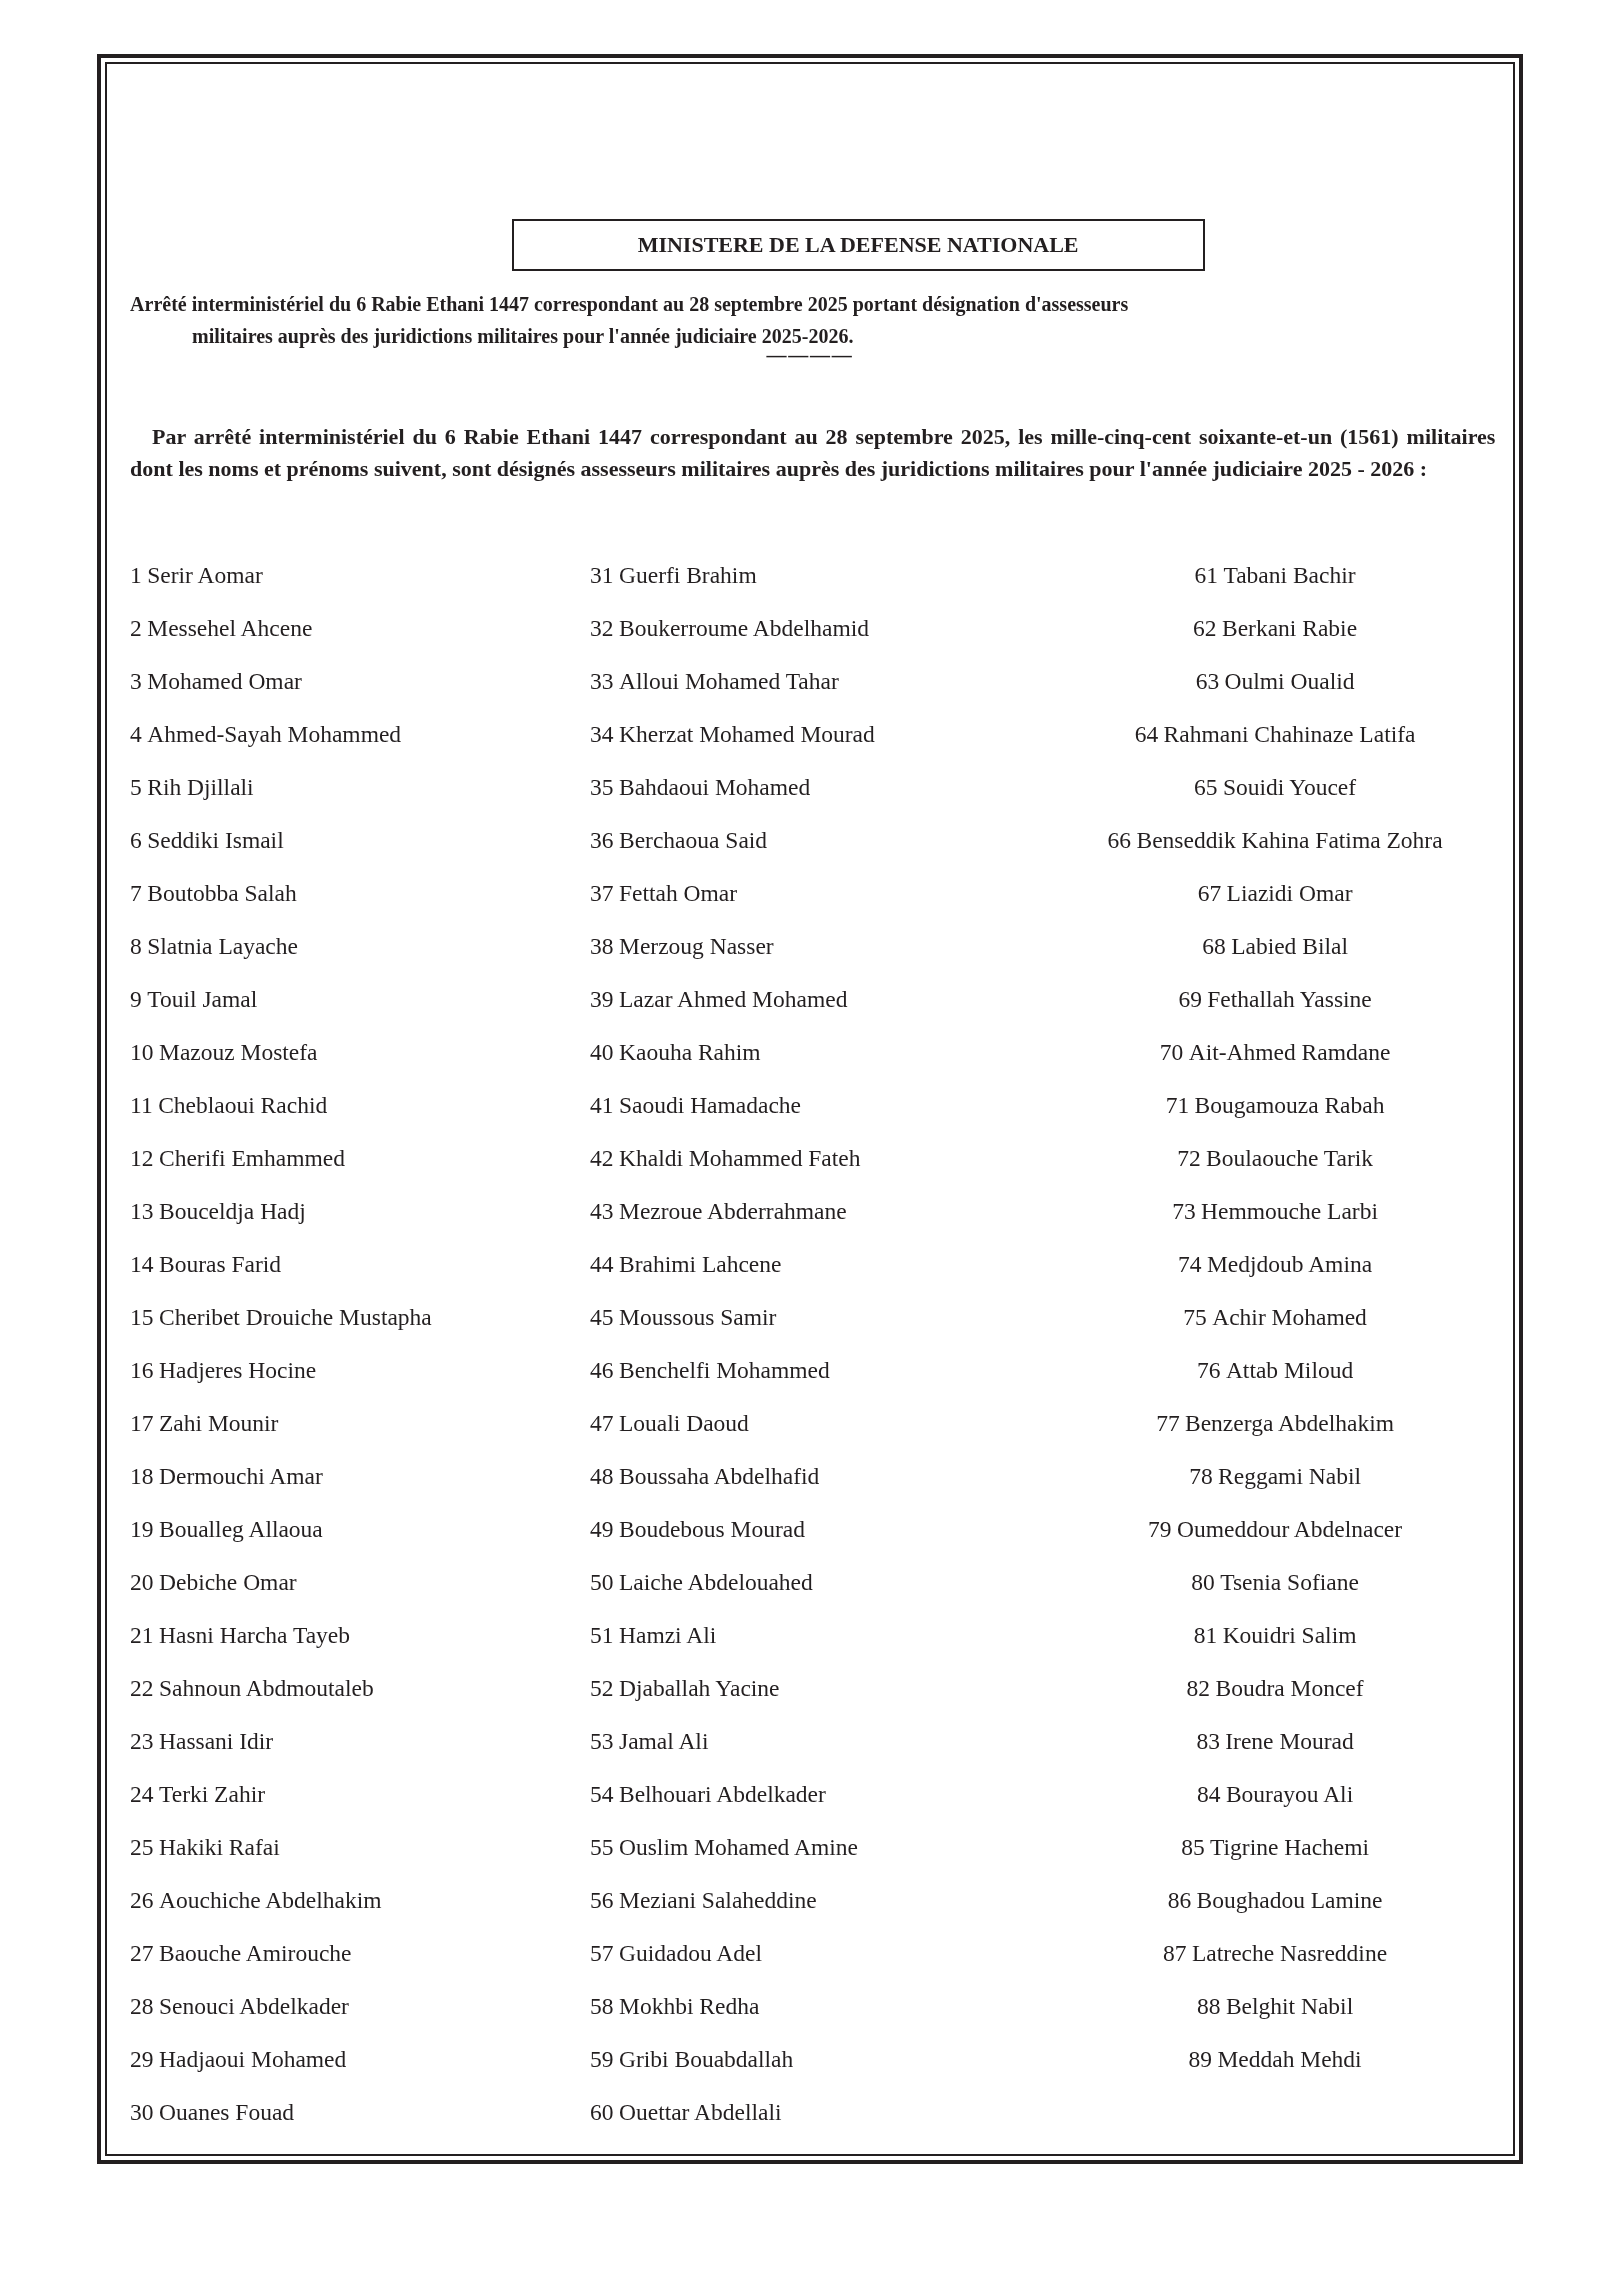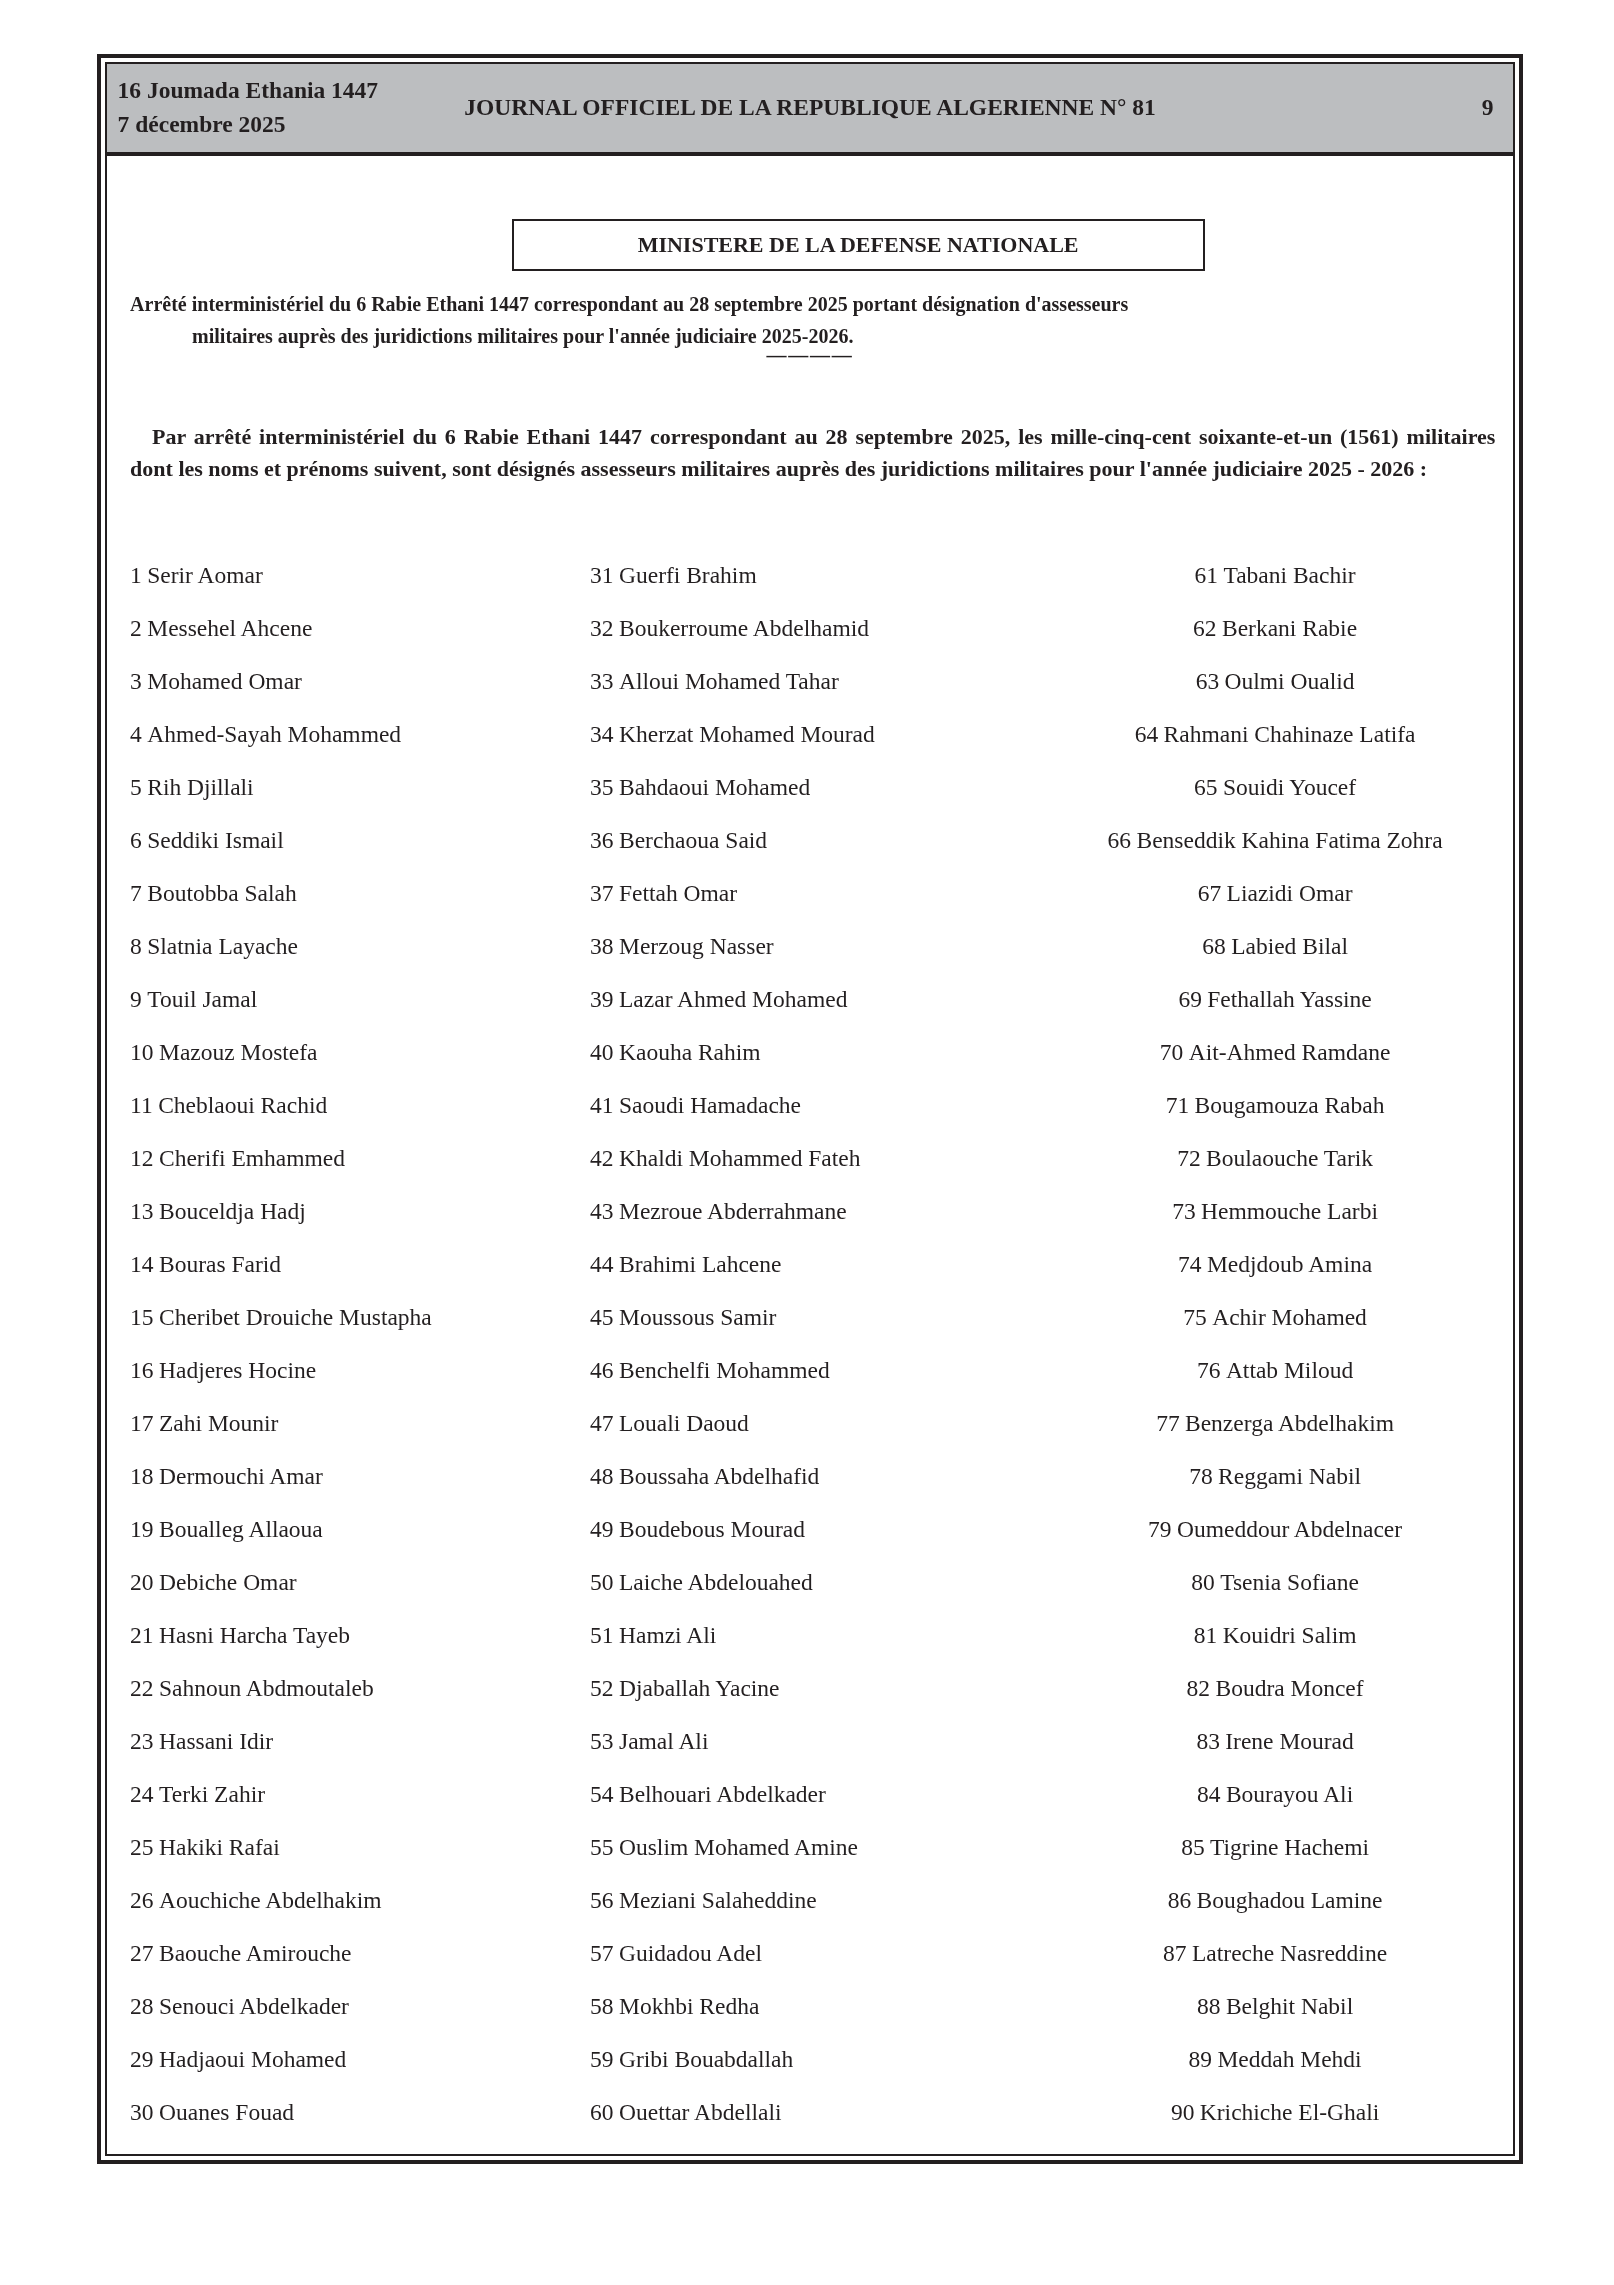--- a/index.html
+++ b/index.html
@@ -138,28 +138,20 @@
     white-space: nowrap;
   }
   .name-row .num { margin-right: 5.4px; }
 </style>
 </head>
 <body>
 
 <div class="frame-outer">
   <div class="frame-inner">
 
-    <div class="header">
-      <div class="header-date">
-        <div>16 Joumada Ethania 1447</div>
-        <div>7 décembre 2025</div>
-      </div>
-      <div class="header-title">JOURNAL OFFICIEL DE LA REPUBLIQUE ALGERIENNE N° 81</div>
-      <div class="header-page">9</div>
-    </div>
 
     <div class="ministry-box">MINISTERE DE LA DEFENSE NATIONALE</div>
 
     <div class="decree-title">
       <span>Arrêté interministériel du 6 Rabie Ethani 1447 correspondant au 28 septembre 2025 portant désignation d'assesseurs</span>
       <span class="line2">militaires auprès des juridictions militaires pour l'année judiciaire 2025-2026.</span>
     </div>
 
     <div class="separator">————</div>
 
@@ -253,19 +245,18 @@
           <div class="name-row"><span class="num">80</span><span>Tsenia Sofiane</span></div>
           <div class="name-row"><span class="num">81</span><span>Kouidri Salim</span></div>
           <div class="name-row"><span class="num">82</span><span>Boudra Moncef</span></div>
           <div class="name-row"><span class="num">83</span><span>Irene Mourad</span></div>
           <div class="name-row"><span class="num">84</span><span>Bourayou Ali</span></div>
           <div class="name-row"><span class="num">85</span><span>Tigrine Hachemi</span></div>
           <div class="name-row"><span class="num">86</span><span>Boughadou Lamine</span></div>
           <div class="name-row"><span class="num">87</span><span>Latreche Nasreddine</span></div>
           <div class="name-row"><span class="num">88</span><span>Belghit Nabil</span></div>
           <div class="name-row"><span class="num">89</span><span>Meddah Mehdi</span></div>
-          <div class="name-row"><span class="num">90</span><span>Krichiche El-Ghali</span></div>
         </div>
     </div>
 
   </div>
 </div>
 
 
 </body></html>

